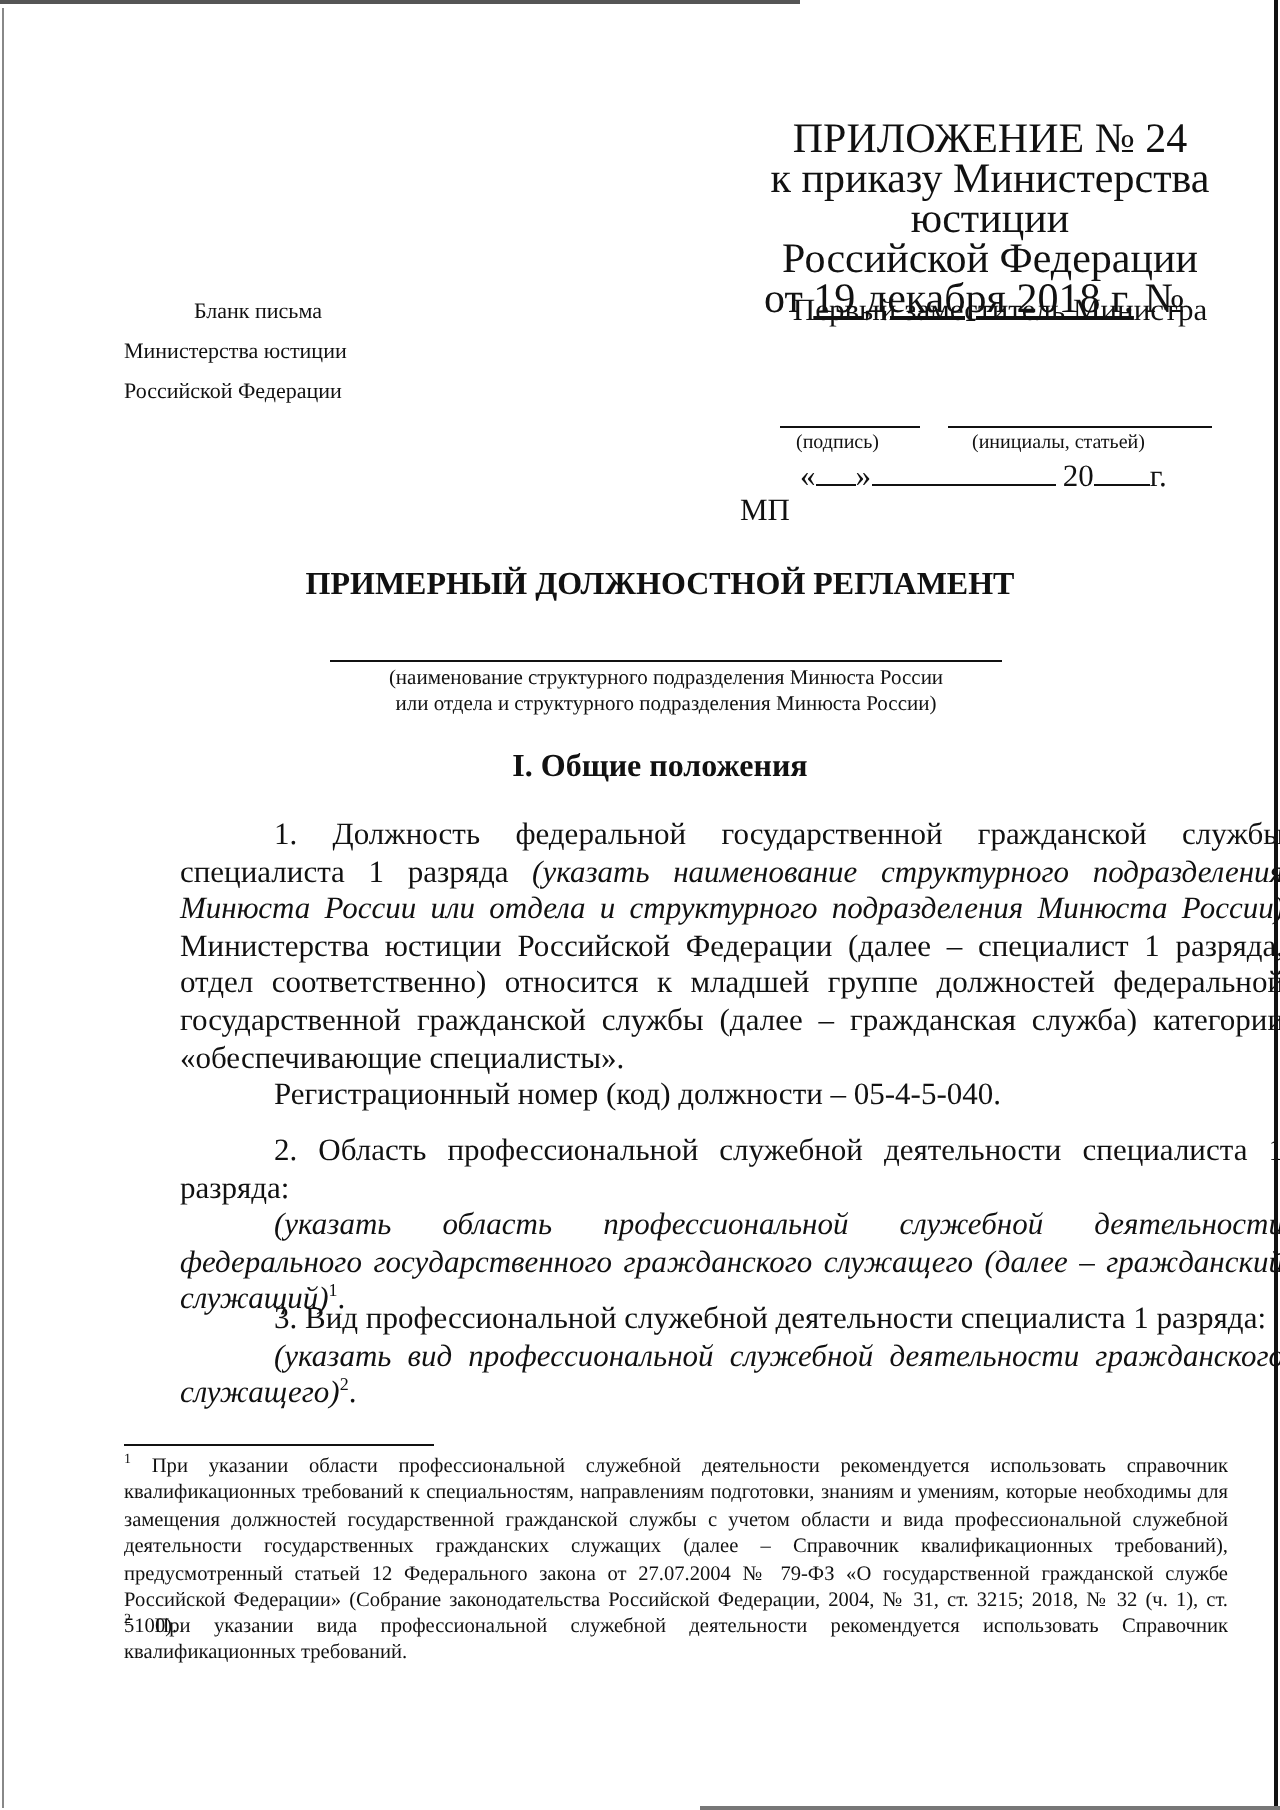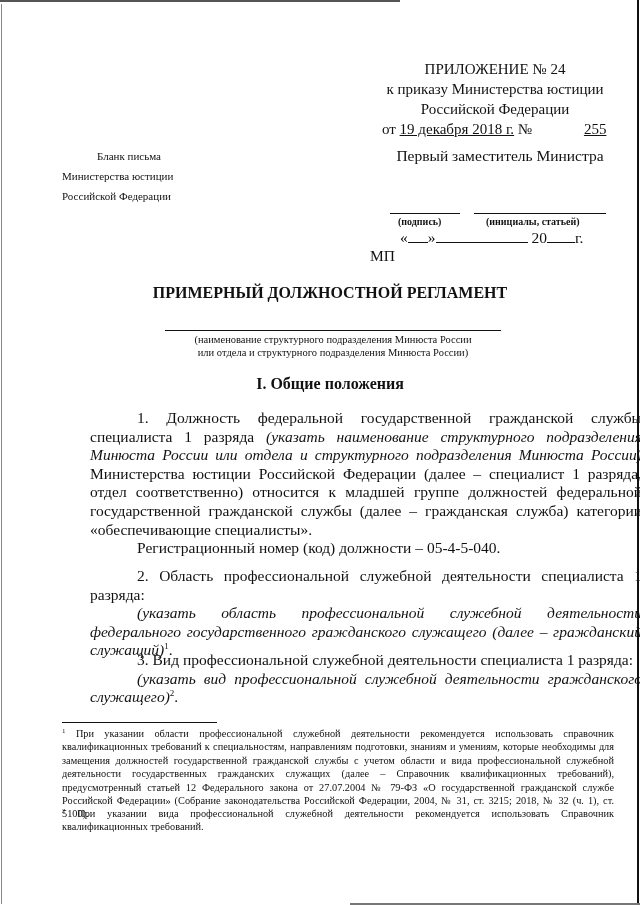--- a/index.html
+++ b/index.html
@@ -8,34 +8,34 @@
     font-family: "Liberation Serif", "DejaVu Serif", serif; color: #111;
   }
   .page-border-top { position: absolute; left: 0; top: 0; width: 400px; height: 2px; background: #555; }
   .page-border-left { position: absolute; left: 1px; top: 4px; width: 1px; height: 900px; background: #888; }
   .page-border-right { position: absolute; left: 637px; top: 0; width: 2px; height: 905px; background: #111; }
   .page-border-bottom { position: absolute; left: 350px; top: 903px; width: 290px; height: 2px; background: #777; }
 
   .abs { position: absolute; }
 
   
-  .appendix { left: 370px; top: 59px; width: 250px; font-size: 15px; line-height: 20px; text-align: center; }
+  .appendix { left: 370px; top: 59px; width: 250px; font-size: 21px; line-height: 20px; text-align: center; }
   .appendix .date-line { text-align: left; padding-left: 12px; white-space: nowrap; }
   .u { text-decoration: underline; }
   .blank-underline { display: inline-block; border-bottom: 1px solid #111; height: 14px; vertical-align: baseline; }
 
   
   .letterhead { left: 62px; top: 146px; width: 220px; font-size: 11px; line-height: 20px; }
   .letterhead .l1 { padding-left: 35px; }
 
   
   .approve { left: 380px; top: 146px; width: 240px; font-size: 15.5px; line-height: 20px; text-align: center; }
   .sig-row { position: absolute; left: 388px; top: 213px; width: 220px; height: 14px; }
   .sig-line { position: absolute; top: 0; height: 1px; background: #111; }
-  .sig-label { position: absolute; top: 3px; font-size: 10px; line-height: 12px; font-weight: bold; }
+  .sig-label { position: absolute; top: 3px; font-size: 10px; line-height: 12px; }
   .date-blank { position: absolute; left: 400px; top: 228px; font-size: 15.5px; line-height: 20px; white-space: nowrap; }
   .mp { position: absolute; left: 370px; top: 246px; font-size: 15.5px; line-height: 20px; }
 
   
   .title { left: 100px; top: 283px; width: 460px; font-size: 16px; line-height: 19px; font-weight: bold; text-align: center; }
   .subdiv-line { left: 165px; top: 330px; width: 336px; height: 1px; background: #111; }
   .subdiv { left: 150px; top: 333px; width: 366px; font-size: 10.5px; line-height: 13px; text-align: center; }
   .section { left: 100px; top: 374px; width: 460px; font-size: 16px; line-height: 20px; font-weight: bold; text-align: center; }
 
   

